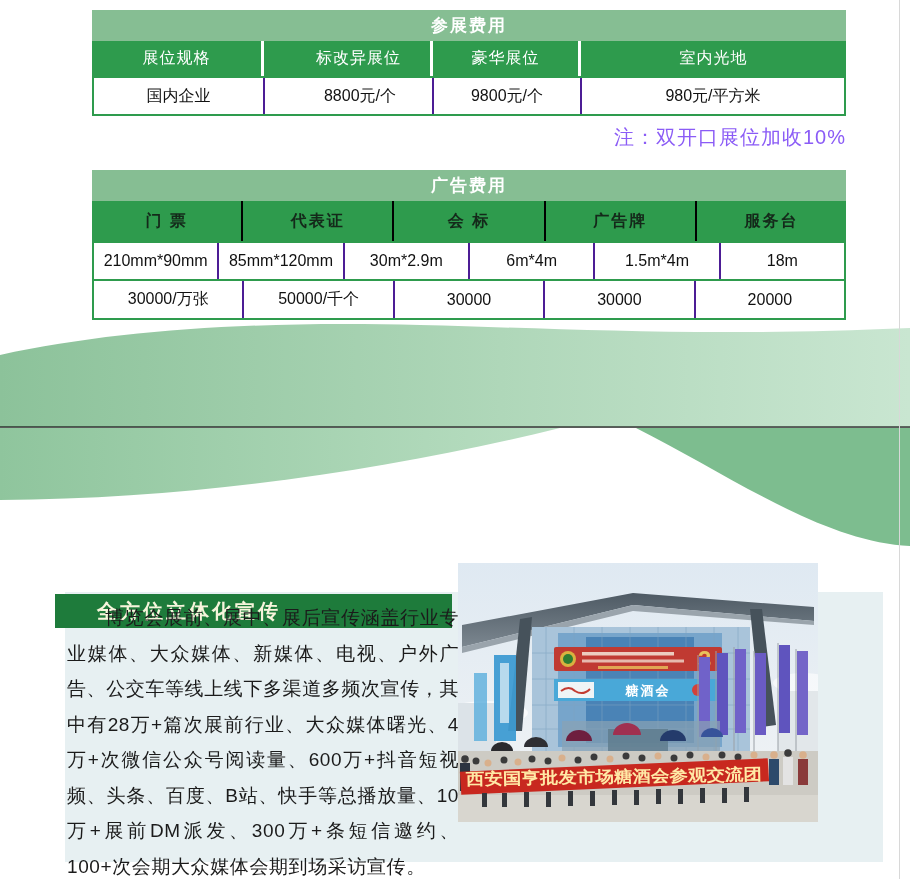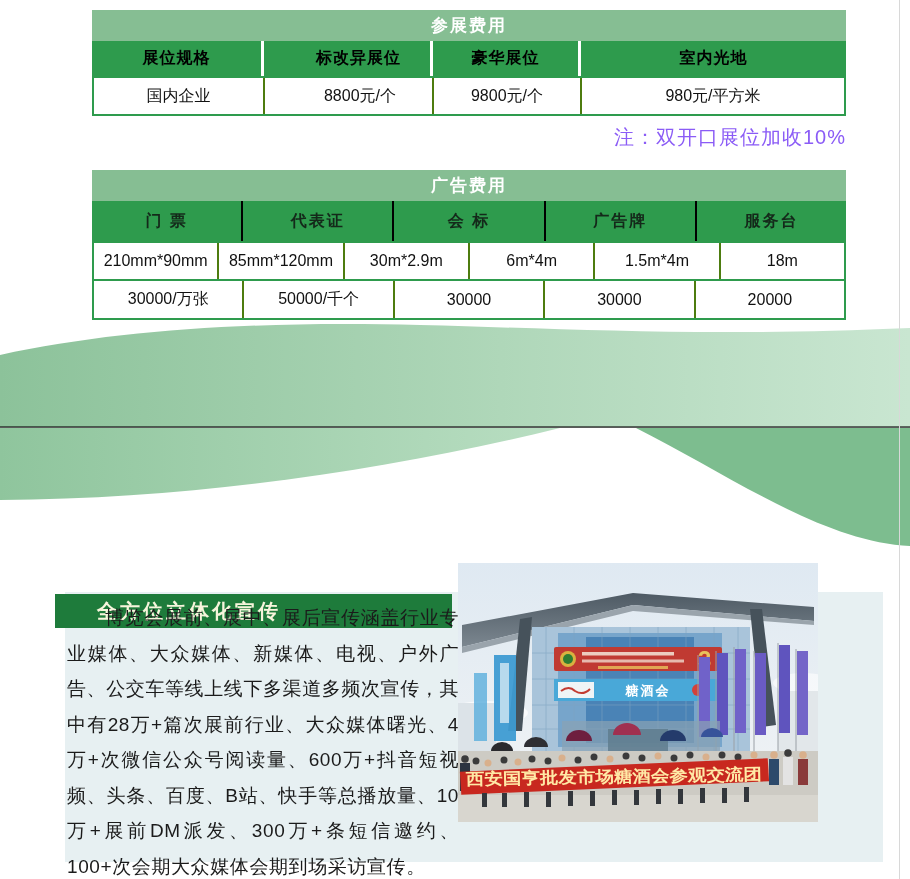--- a/index.html
+++ b/index.html
@@ -13,29 +13,29 @@
   #table1{top:10px;}
   #table2{top:170px;}
   .tbl-title{
     height:31px;background:#86BE93;color:#ffffff;font-weight:700;
     font-size:17px;letter-spacing:2px;
     display:flex;align-items:center;justify-content:center;
   }
   .trow{display:flex;}
   .tc{display:flex;align-items:center;justify-content:center;box-sizing:border-box;}
   
-  .thead1 .tc{background:#2E9B4D;color:#000000;font-weight:700;font-size:16px;height:35px;letter-spacing:1px;}
+  .thead1 .tc{background:#2E9B4D;color:#ffffff;font-weight:400;font-size:16px;height:35px;letter-spacing:1px;}
   .thead1 .tc + .tc{border-left:3px solid #ffffff;}
   
   .thead2 .tc{background:#2E9B4D;color:#14291A;font-weight:700;font-size:16px;height:40px;letter-spacing:2px;}
   .thead2 .tc + .tc{border-left:2px solid #000000;}
   
   .tdata{border:2px solid #2E9B4D;background:#ffffff;}
   .tdata .tc{height:36px;font-size:16px;color:#111111;}
-  .tdata .tc + .tc{border-left:2px solid #4d7c0f;}
+  .tdata .tc + .tc{border-left:2px solid #4c1d95;}
   .tdata2{border-top:none;}
   .tdata2 .tc{height:37px;}
   
   .c1-0{flex:0 0 169px;} .c1-1{flex:0 0 169px;padding-left:23px;} .c1-2{flex:0 0 148px;} .c1-3{flex:1 1 auto;}
   
   .c2{flex:1 1 0;text-align:center;}
   
   #note{
     position:absolute;left:92px;width:754px;top:124px;text-align:right;
     font-size:20px;color:#8b5cf6;font-weight:500;letter-spacing:1px;

